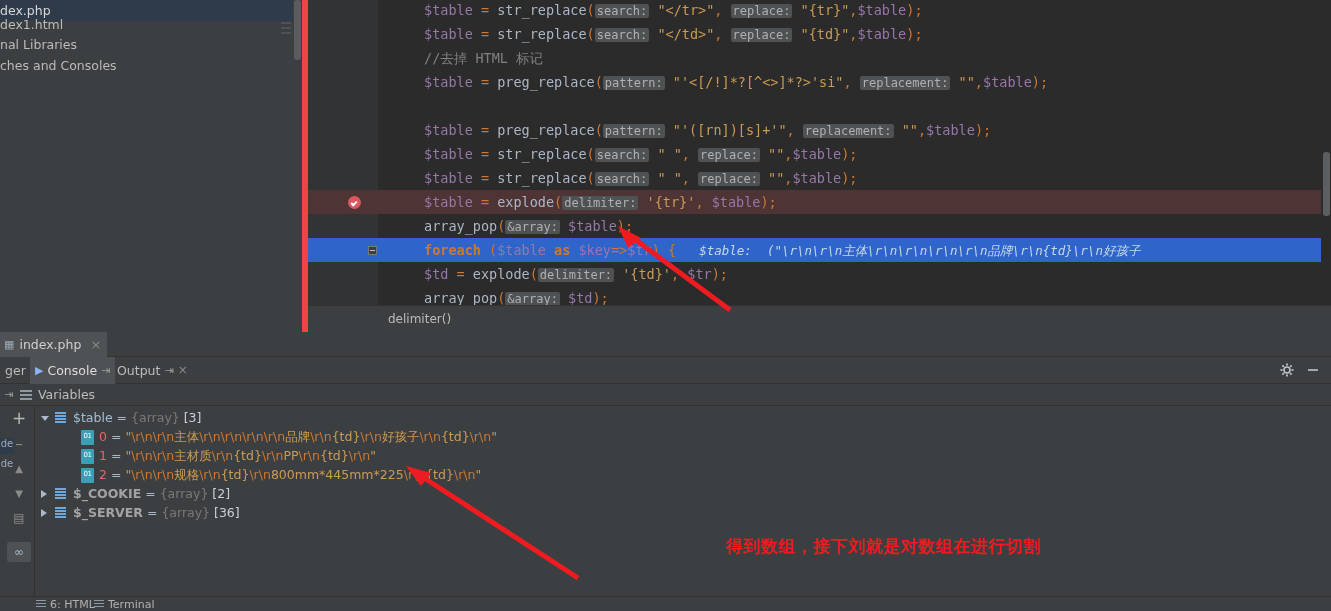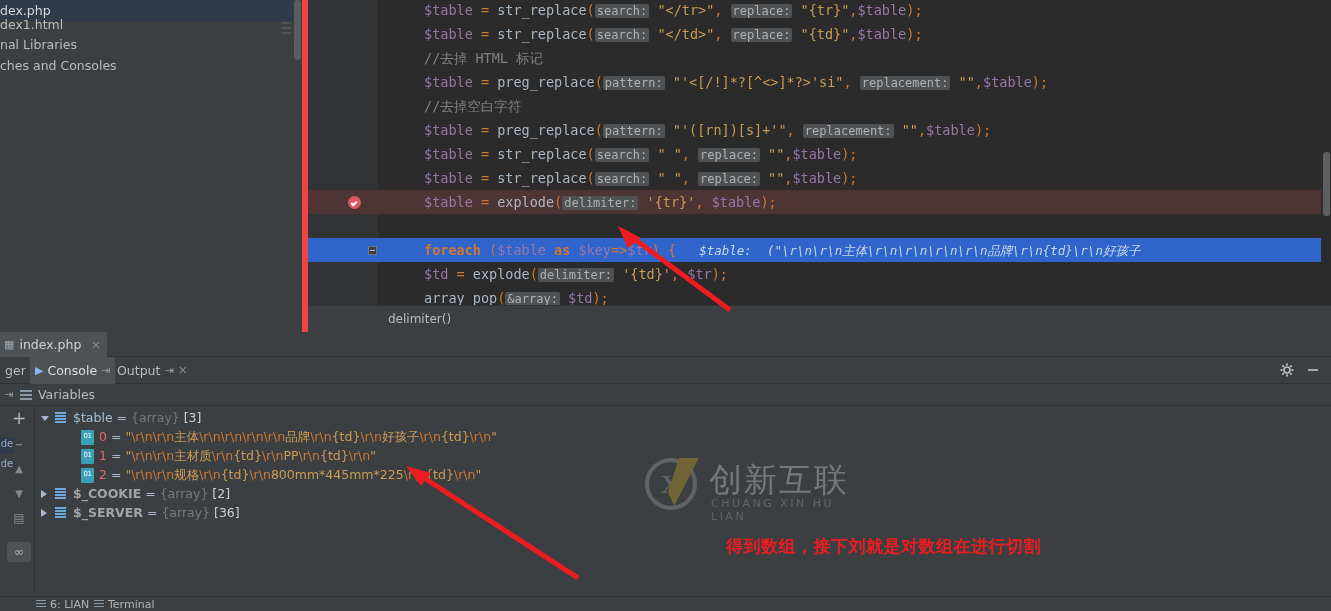--- a/index.html
+++ b/index.html
@@ -263,25 +263,25 @@
           <div class="ln" style="top: 242px;">68</div>
           <div class="foldmark" style="top: 246px;"></div>
           <div class="ln" style="top: 266px;">69</div>
           <div class="ln" style="top: 290px;">70</div>
         </div>
       <div class="lines" id="code-lines">
           <div class="cl" style="top: -2px; padding-left: 46px;"><span class="t-var">$table </span><span class="t-punct">= </span><span class="t-plain">str_replace</span><span class="t-punct">(</span><span class="hint">search:</span><span class="t-plain"> </span><span class="t-str">"&lt;/tr&gt;"</span><span class="t-punct">, </span><span class="hint">replace:</span><span class="t-plain"> </span><span class="t-str">"{tr}"</span><span class="t-punct">,</span><span class="t-var">$table</span><span class="t-punct">);</span></div>
           <div class="cl" style="top: 22px; padding-left: 46px;"><span class="t-var">$table </span><span class="t-punct">= </span><span class="t-plain">str_replace</span><span class="t-punct">(</span><span class="hint">search:</span><span class="t-plain"> </span><span class="t-str">"&lt;/td&gt;"</span><span class="t-punct">, </span><span class="hint">replace:</span><span class="t-plain"> </span><span class="t-str">"{td}"</span><span class="t-punct">,</span><span class="t-var">$table</span><span class="t-punct">);</span></div>
           <div class="cl" style="top: 46px; padding-left: 46px;"><span class="t-cmt">//去掉 HTML 标记</span></div>
           <div class="cl" style="top: 70px; padding-left: 46px;"><span class="t-var">$table </span><span class="t-punct">= </span><span class="t-plain">preg_replace</span><span class="t-punct">(</span><span class="hint">pattern:</span><span class="t-plain"> </span><span class="t-str">"'&lt;[/!]*?[^&lt;&gt;]*?&gt;'si"</span><span class="t-punct">, </span><span class="hint">replacement:</span><span class="t-plain"> </span><span class="t-str">""</span><span class="t-punct">,</span><span class="t-var">$table</span><span class="t-punct">);</span></div>
-          <div class="cl" style="top: 94px; padding-left: 46px;"><span class="t-cmt">//去掉空白字符</span></div>
           <div class="cl" style="top: 118px; padding-left: 46px;"><span class="t-var">$table </span><span class="t-punct">= </span><span class="t-plain">preg_replace</span><span class="t-punct">(</span><span class="hint">pattern:</span><span class="t-plain"> </span><span class="t-str">"'([rn])[s]+'"</span><span class="t-punct">, </span><span class="hint">replacement:</span><span class="t-plain"> </span><span class="t-str">""</span><span class="t-punct">,</span><span class="t-var">$table</span><span class="t-punct">);</span></div>
           <div class="cl" style="top: 142px; padding-left: 46px;"><span class="t-var">$table </span><span class="t-punct">= </span><span class="t-plain">str_replace</span><span class="t-punct">(</span><span class="hint">search:</span><span class="t-plain"> </span><span class="t-str">" "</span><span class="t-punct">, </span><span class="hint">replace:</span><span class="t-plain"> </span><span class="t-str">""</span><span class="t-punct">,</span><span class="t-var">$table</span><span class="t-punct">);</span></div>
           <div class="cl" style="top: 166px; padding-left: 46px;"><span class="t-var">$table </span><span class="t-punct">= </span><span class="t-plain">str_replace</span><span class="t-punct">(</span><span class="hint">search:</span><span class="t-plain"> </span><span class="t-str">" "</span><span class="t-punct">, </span><span class="hint">replace:</span><span class="t-plain"> </span><span class="t-str">""</span><span class="t-punct">,</span><span class="t-var">$table</span><span class="t-punct">);</span></div>
           <div class="cl" style="top: 190px; padding-left: 46px;"><span class="t-var">$table </span><span class="t-punct">= </span><span class="t-plain">explode</span><span class="t-punct">(</span><span class="hint">delimiter:</span><span class="t-plain"> </span><span class="t-str">'{tr}'</span><span class="t-punct">, </span><span class="t-var">$table</span><span class="t-punct">);</span></div>
+          <div class="cl" style="top: 214px; padding-left: 46px;"><span class="t-plain">array_pop</span><span class="t-punct">(</span><span class="hint">&amp;array:</span><span class="t-plain"> </span><span class="t-var">$table</span><span class="t-punct">);</span></div>
           <div class="cl sel" style="top: 238px; padding-left: 46px;"><span class="t-kw">foreach </span><span class="t-punct">(</span><span class="t-var">$table </span><span class="t-kw">as </span><span class="t-var">$key</span><span class="t-punct">=&gt;</span><span class="t-var">$tr</span><span class="t-punct">) { </span><span class="inlay">  $table:  ("\r\n\r\n主体\r\n\r\n\r\n\r\n品牌\r\n{td}\r\n好孩子</span></div>
           <div class="cl" style="top: 262px; padding-left: 46px;"><span class="t-var">$td </span><span class="t-punct">= </span><span class="t-plain">explode</span><span class="t-punct">(</span><span class="hint">delimiter:</span><span class="t-plain"> </span><span class="t-str">'{td}'</span><span class="t-punct">, </span><span class="t-var">$tr</span><span class="t-punct">);</span></div>
           <div class="cl" style="top: 286px; padding-left: 46px;"><span class="t-plain">array_pop</span><span class="t-punct">(</span><span class="hint">&amp;array:</span><span class="t-plain"> </span><span class="t-var">$td</span><span class="t-punct">);</span></div>
         </div>
       <div class="code-scroll">
         <div class="thumb"></div>
       </div>
     </div>
 
     <div class="breadcrumb">
@@ -400,38 +400,32 @@
       </div>
     </div>
 
   <div class="statusbar">
     <div class="sb-item" style="left:36px;">
       <span class="sb-ico">
           <i></i>
           <i></i>
           <i></i>
         </span>
-      <span>6: LIAN</span>
+      <span>6: HTML</span>
     </div>
     <div class="sb-item" style="left:94px;text-align:center;">
       <span class="sb-ico">
           <i></i>
           <i></i>
           <i></i>
         </span>
       <span>Terminal</span>
     </div>
   </div>
 
-  <div class="watermark">
-    <div class="wm-logo"></div>
-    <div class="wm-slash"></div>
-    <div class="wm-cn">创新互联</div>
-    <div class="wm-en">CHUANG XIN HU LIAN</div>
-  </div>
 
   <div class="anno">
     <svg width="1331" height="611" style="position:absolute;left:0;top:0;">
 
       <g>
         <line x1="730" y1="310" x2="625" y2="232" stroke="#ee1c20" stroke-width="5"></line>
         <polygon points="618,226 641,238 628,248" fill="#ee1c20"></polygon>
       </g>
 
       <g>

